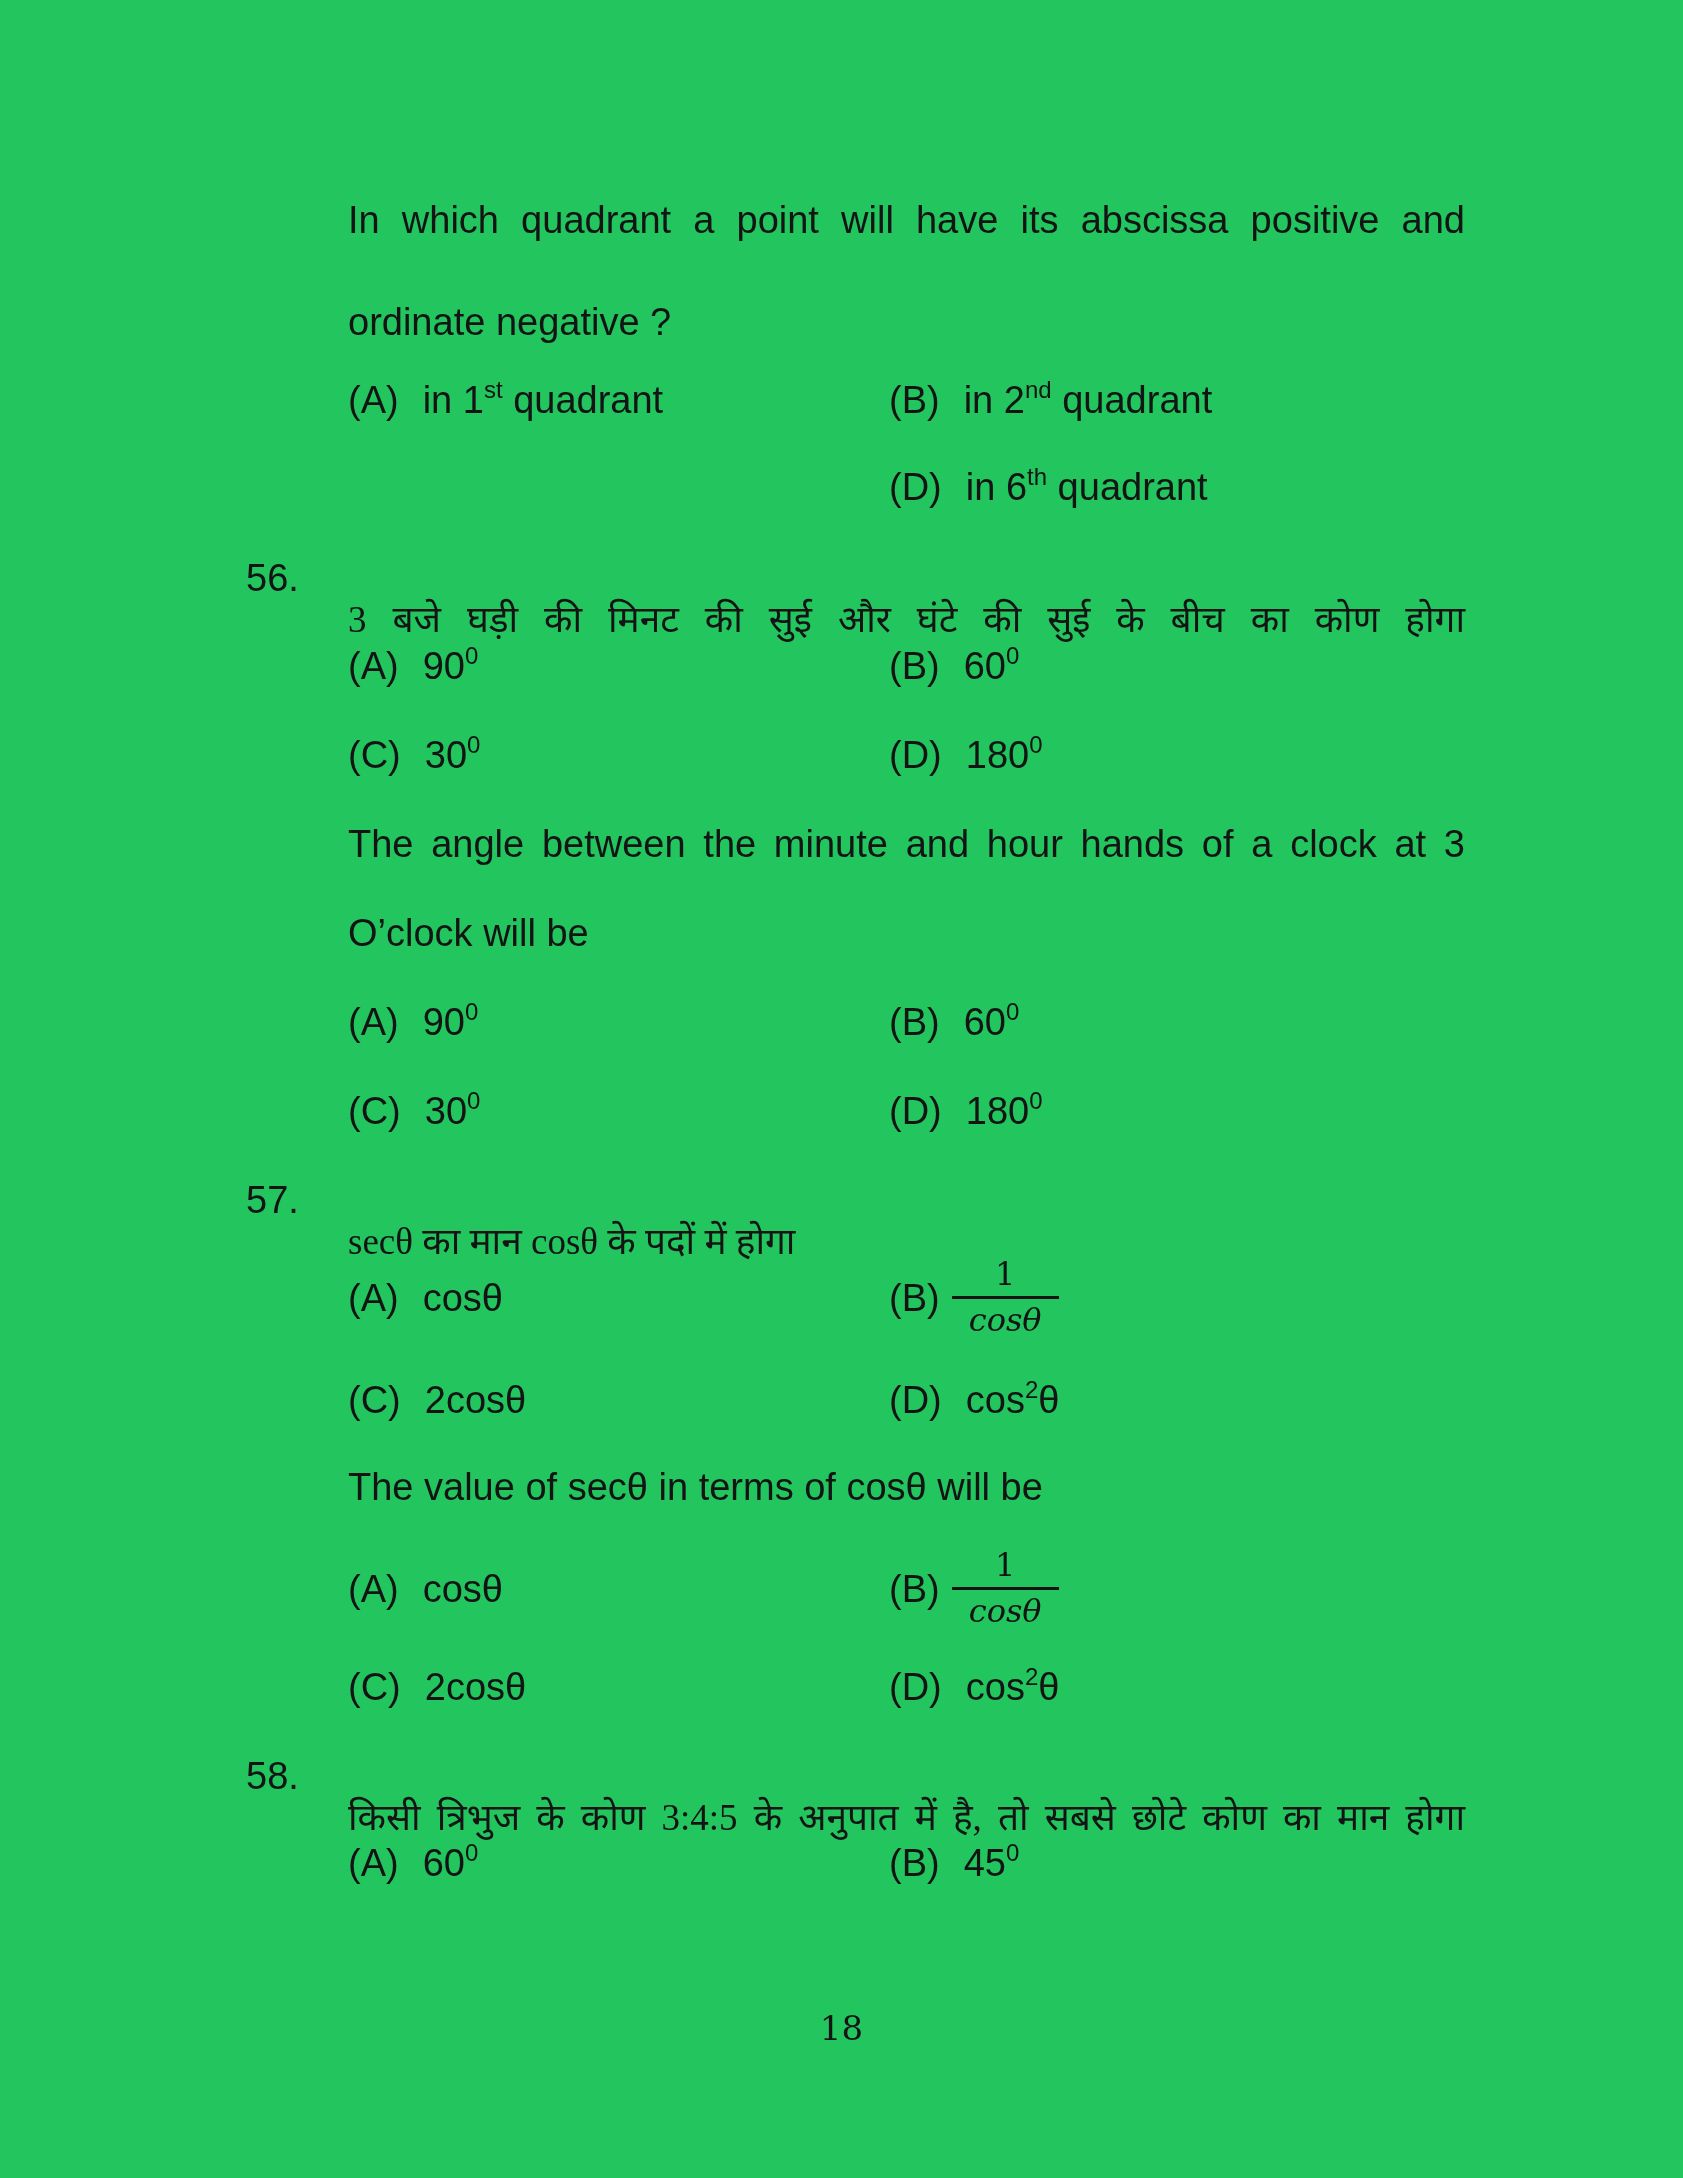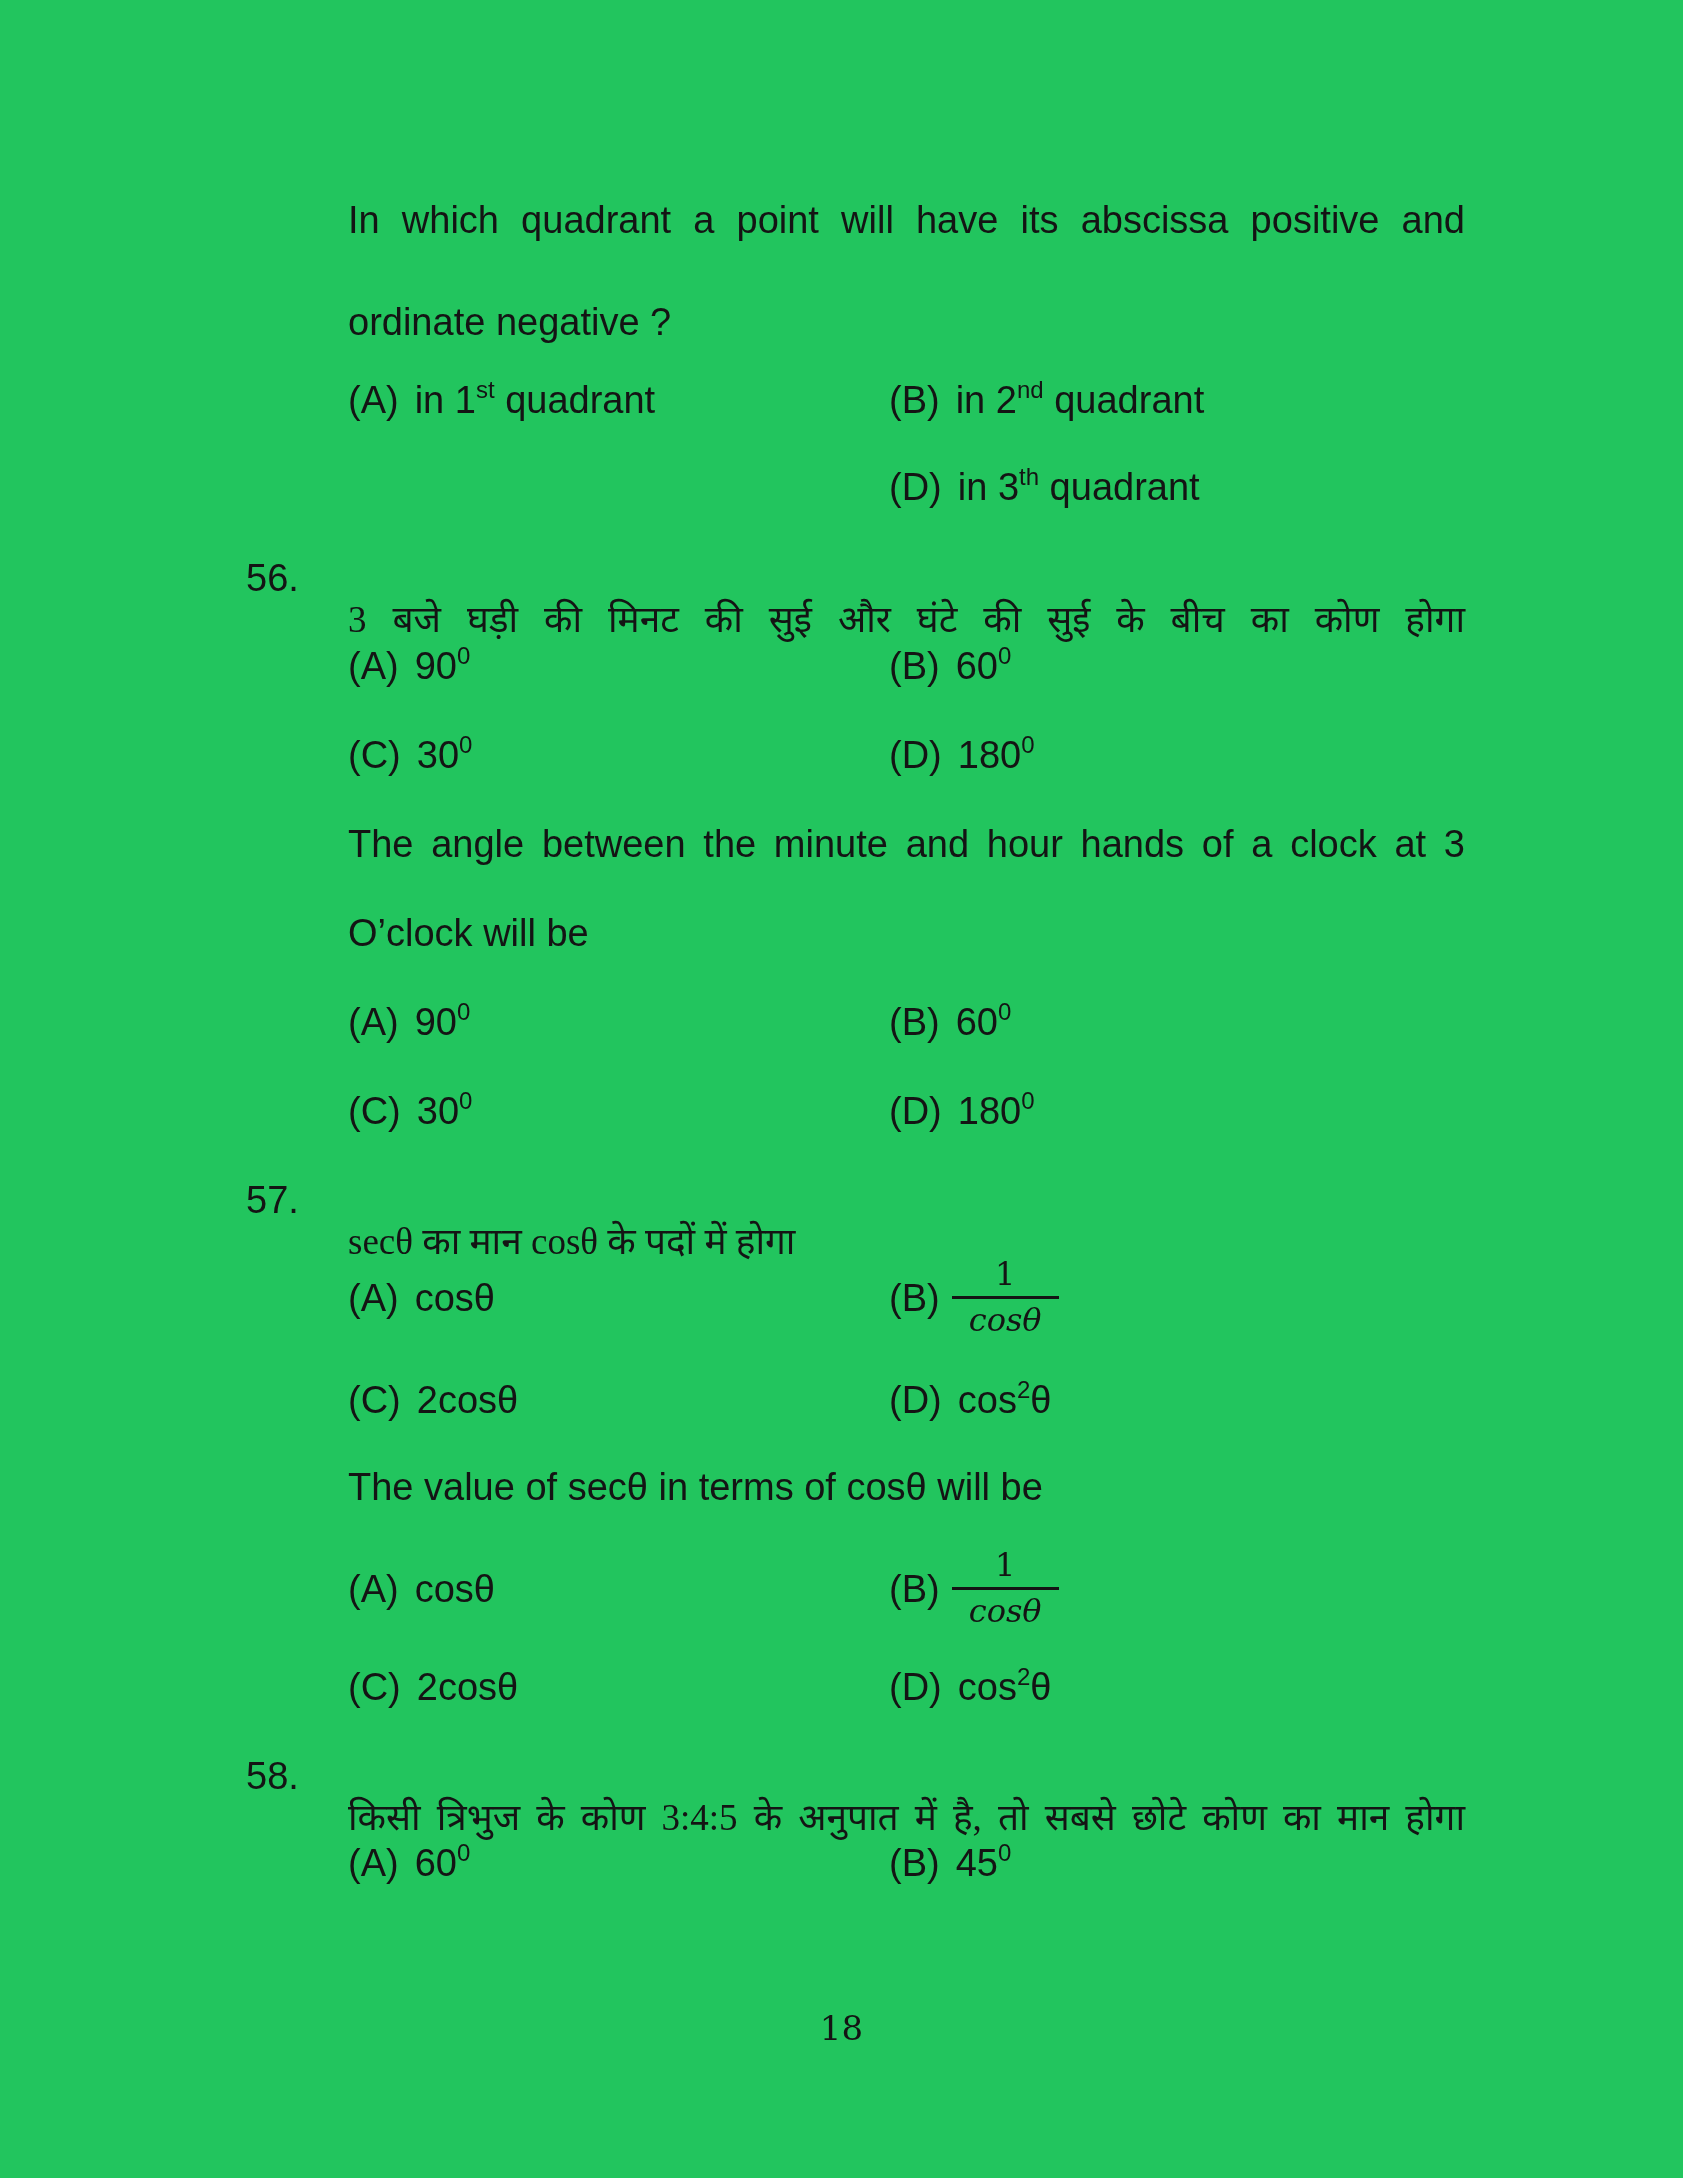--- a/index.html
+++ b/index.html
@@ -44,21 +44,21 @@
     height: 51px;
     font-size: 38px;
     line-height: 48px;
   }
   .optrow-tall { height: 115px; }
   .opt { position: absolute; top: 0; white-space: nowrap; }
   .opt.col-a { left: 0; }
   .opt.col-b { left: 541px; }
   .optrow-tall .opt { display: inline-flex; align-items: center; height: 115px; }
   .opt-label { display: inline-block; }
-  .opt-text { display: inline-block; margin-left: 16px; }
+  .opt-text { display: inline-block; margin-left: 24px; }
   .sup {
     display: inline-block;
     font-size: 24px;
     position: relative;
     top: -0.62em;
     line-height: 0;
   }
   .frac {
     display: inline-flex;
     flex-direction: column;
@@ -95,21 +95,21 @@
 <div class="page">
 
   <div class="abs body-line justify" style="top:196px">In which quadrant a point will have its abscissa positive and</div>
   <div class="abs body-line" style="top:298px">ordinate negative ?</div>
 
   <div class="abs optrow" style="top:376px">
     <span class="opt col-a"><span class="opt-label">(A)</span><span class="opt-text"><span>in 1</span><span class="sup">st</span><span> quadrant</span></span></span>
     <span class="opt col-b"><span class="opt-label">(B)</span><span class="opt-text"><span>in 2</span><span class="sup">nd</span><span> quadrant</span></span></span>
   </div>
   <div class="abs optrow" style="top:463px">
-    <span class="opt col-b"><span class="opt-label">(D)</span><span class="opt-text"><span>in 3</span><span class="sup">th</span><span> quadrant</span></span></span>
+    <span class="opt col-b"><span class="opt-label">(D)</span><span class="opt-text"><span>in 6</span><span class="sup">th</span><span> quadrant</span></span></span>
   </div>
 
   <div class="abs qnum" style="top:554px">56.</div>
   <div class="abs body-line hindi justify" style="top:550px" lang="hi">3 बजे घड़ी की मिनट की सुई और घंटे की सुई के बीच का कोण होगा</div>
 
   <div class="abs optrow" style="top:642px">
     <span class="opt col-a"><span class="opt-label">(A)</span><span class="opt-text"><span>90</span><span class="sup">0</span></span></span>
     <span class="opt col-b"><span class="opt-label">(B)</span><span class="opt-text"><span>60</span><span class="sup">0</span></span></span>
   </div>
   <div class="abs optrow" style="top:731px">

